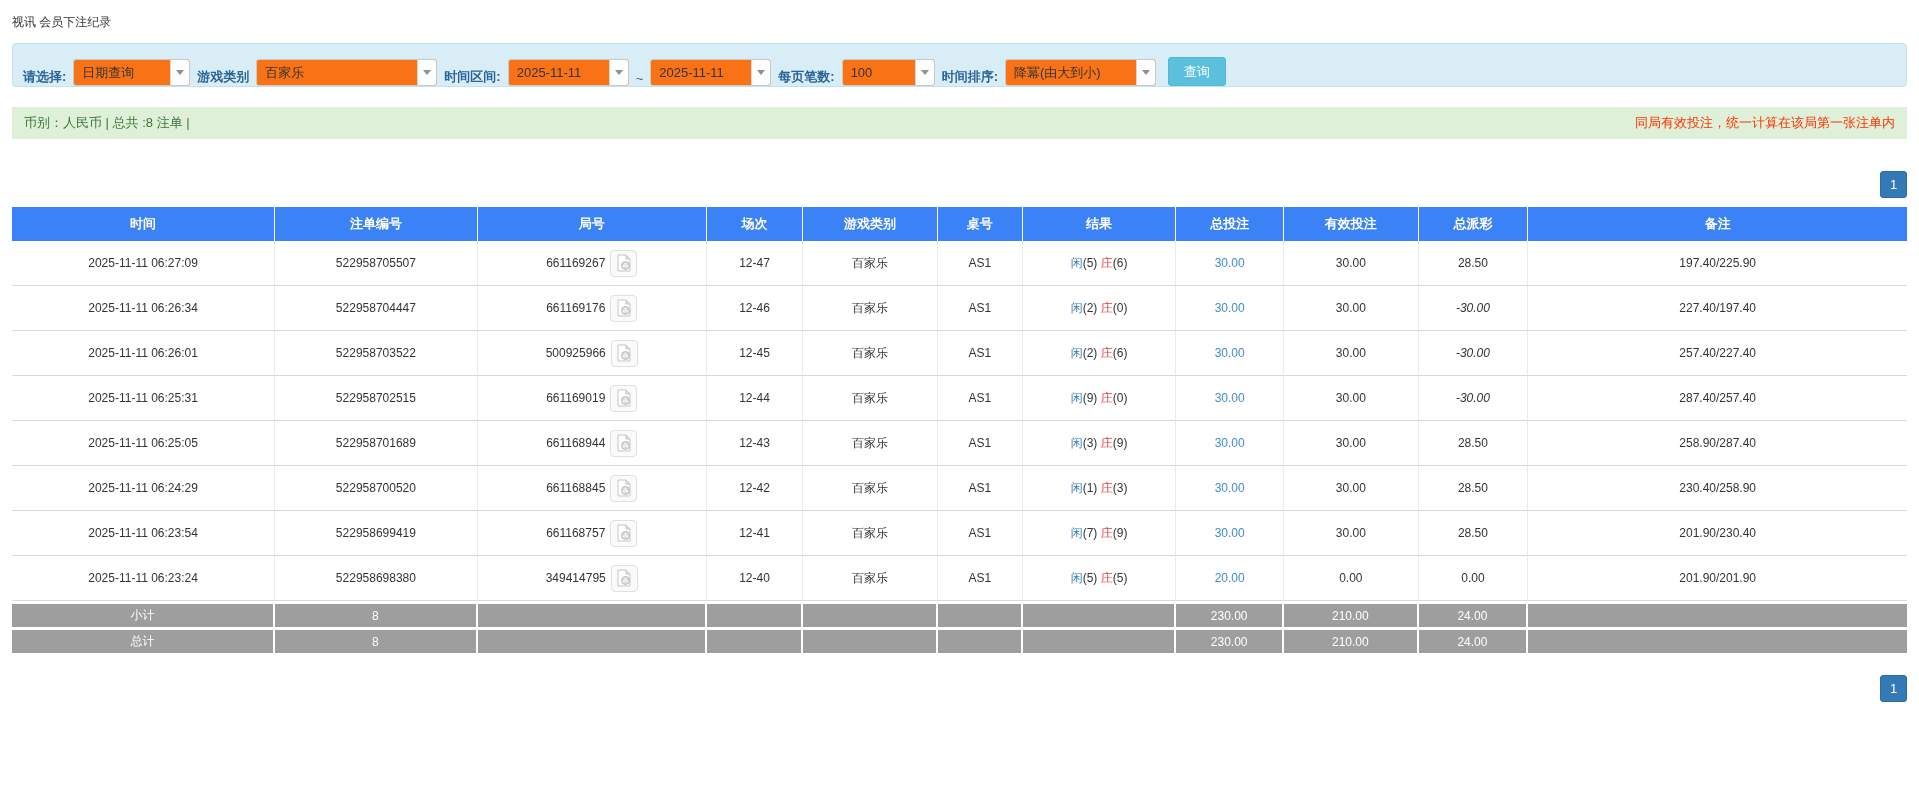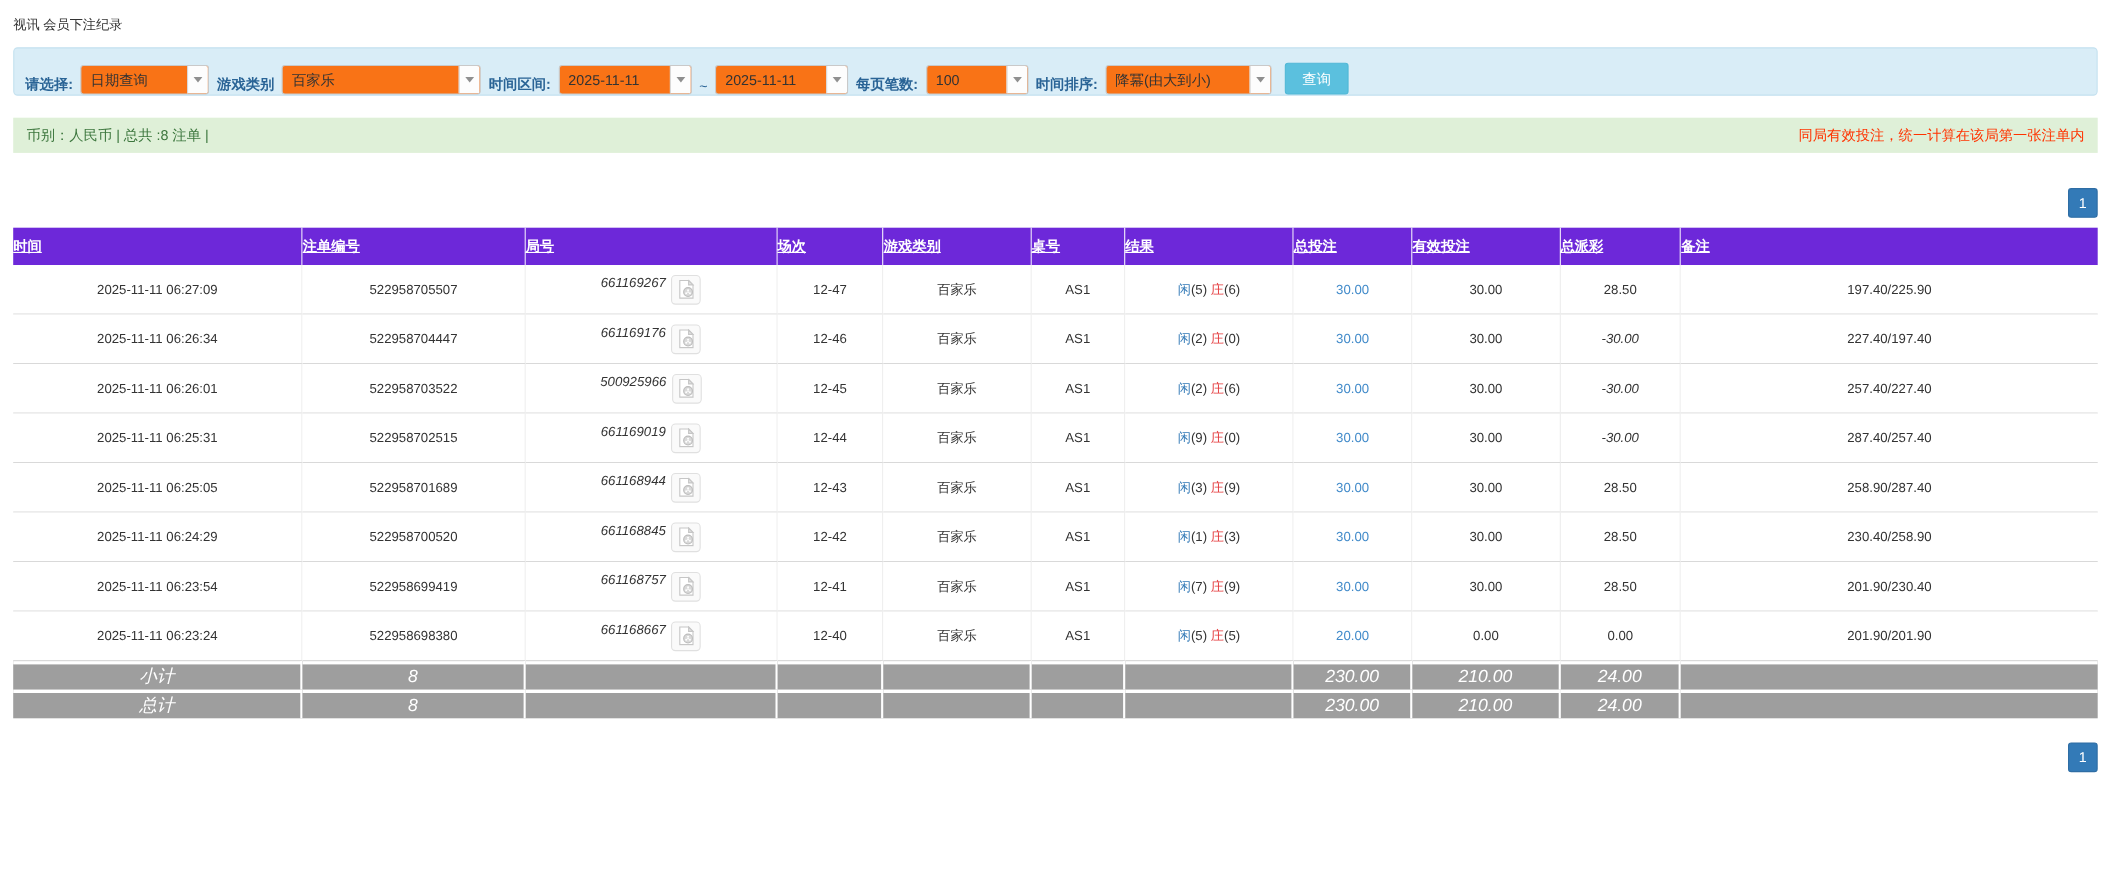--- a/index.html
+++ b/index.html
@@ -65,43 +65,43 @@
     border-radius:3px; color:#fff; font-size:13px; cursor:pointer;
     font-family:"Liberation Sans","DejaVu Sans",sans-serif;
   }
 
   
   table {
     width:100%; border-collapse:separate; border-spacing:0;
     table-layout:fixed; margin-top:9px; font-size:12px;
   }
   thead th {
-    background:#6d28d9; color:#fff; font-weight:bold; font-size:13px;
-    height:34px; border-right:1px solid #fff; text-align:left;text-decoration:underline;
+    background:#3b82f6; color:#fff; font-weight:bold; font-size:13px;
+    height:34px; border-right:1px solid #fff; text-align:center;
   }
   thead th:last-child { border-right:none; }
   tbody.data-body td {
     height:45px; text-align:center; background:#fff; color:#333;
     border-bottom:1px solid #d9d9d9; border-right:1px solid #ececec;
     overflow:hidden;
   }
   tbody.data-body td:last-child { border-right:none; }
-  .round-cell { display:inline-flex; gap:5px;font-style:italic; }
+  .round-cell { display:inline-flex; align-items:center; gap:5px; }
   .replay-btn {
     width:27px; height:27px; background:#fafafa; border:1px solid #e0e0e0;
     border-radius:4px; display:inline-flex; align-items:center; justify-content:center;
     cursor:pointer; vertical-align:middle;
   }
   .player { color:#337ab7; }
   .banker { color:#e4393c; }
   .bet-link { color:#428bca; text-decoration:none; cursor:pointer; }
   .neg { color:#ff0000;font-style:italic; }
   tbody.sum-body td {
     background:#9e9e9e; color:#fff; height:26px; text-align:center;
-    border-right:2px solid #fff; border-top:3px solid #fff; font-size:16px;font-style:italic;
+    border-right:2px solid #fff; border-top:3px solid #fff; font-size:12px;
   }
   tbody.sum-body td:last-child { border-right:none; }
 
   
   .col-time{width:13.9%} .col-betid{width:10.7%} .col-round{width:12.1%}
   .col-session{width:5.1%} .col-game{width:7.1%} .col-table{width:4.5%}
   .col-result{width:8.1%} .col-totalbet{width:5.7%} .col-validbet{width:7.1%}
   .col-payout{width:5.8%} .col-remark{width:20%}
 </style>
 </head>
@@ -425,21 +425,21 @@
     <td>30.00</td>
     <td>28.50</td>
     <td>201.90/230.40</td>
   </tr>
 
   <tr>
     <td>2025-11-11 06:23:24</td>
     <td>522958698380</td>
     <td>
       <span class="round-cell">
-        <span>661168667</span>
+        <span>349414795</span>
         <span class="replay-btn">
           <svg width="16" height="18" viewBox="0 0 16 18">
             <path d="M2 1 h8 l4 4 v12 h-12 z" fill="#ffffff" stroke="#c6c6c6"></path>
             <path d="M10 1 l4 4 h-4 z" fill="#e3e3e3" stroke="#c6c6c6"></path>
             <circle cx="9.5" cy="11.5" r="4" fill="#d9d9d9" stroke="#bdbdbd"></circle>
             <circle cx="9.5" cy="9.8" r="0.9" fill="#ffffff"></circle>
             <circle cx="7.8" cy="12.5" r="0.9" fill="#ffffff"></circle>
             <circle cx="11.2" cy="12.5" r="0.9" fill="#ffffff"></circle>
             <circle cx="9.5" cy="11.5" r="0.8" fill="#ffffff"></circle>
           </svg>

